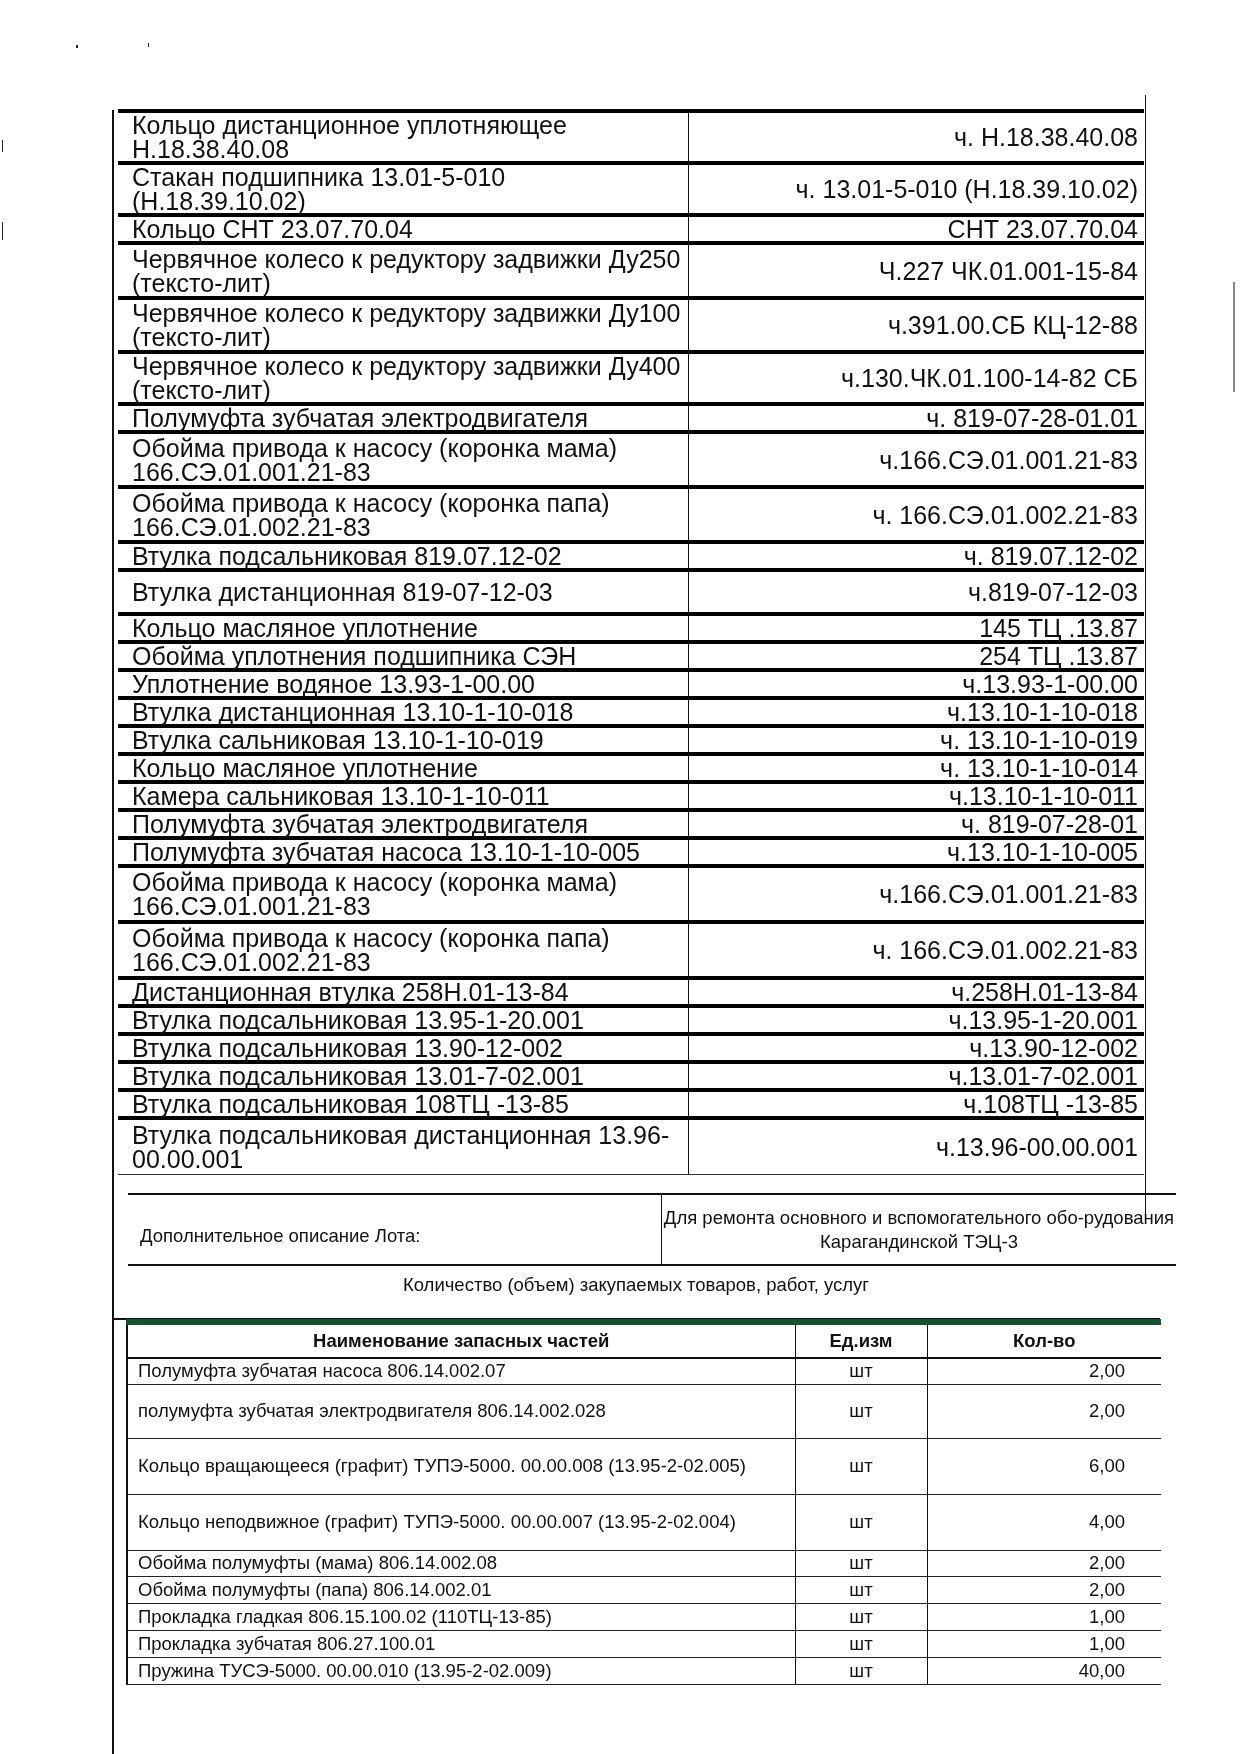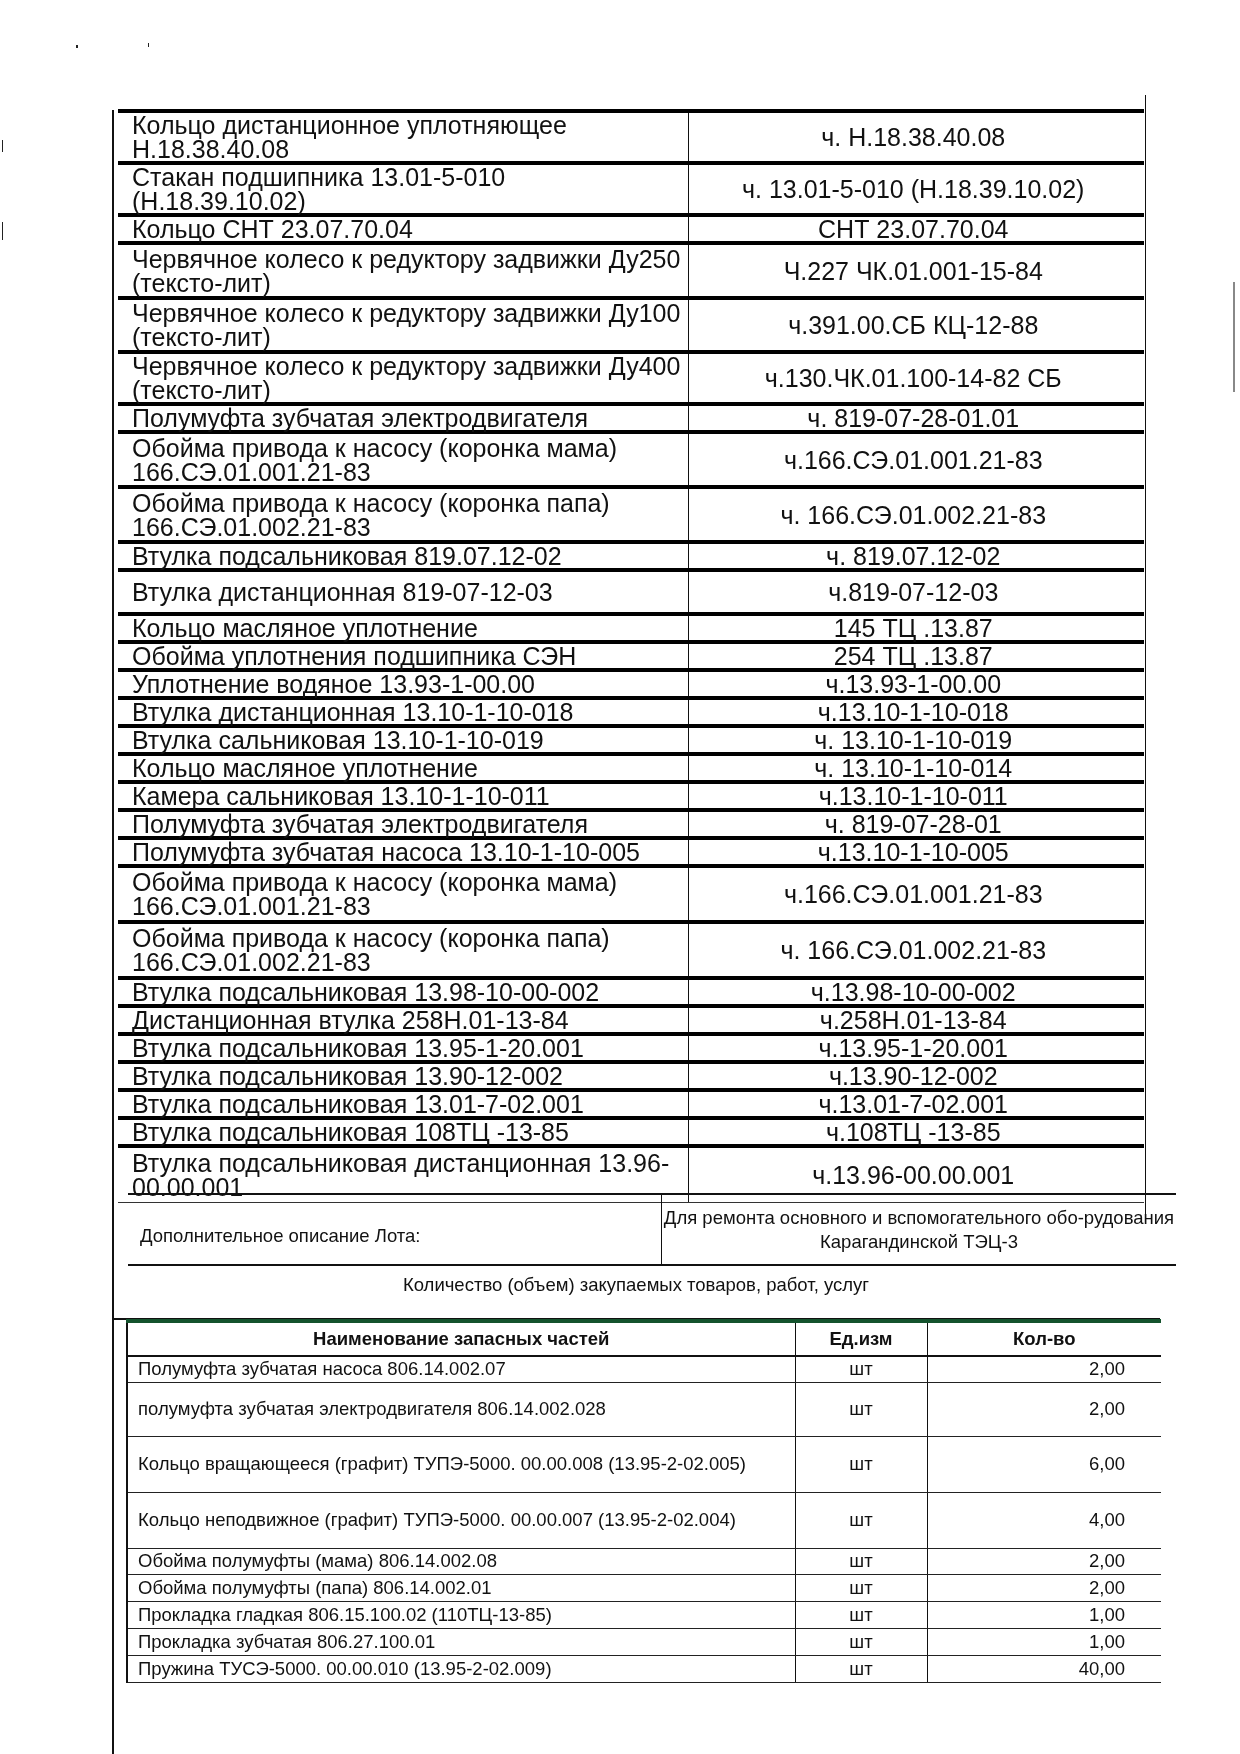--- a/index.html
+++ b/index.html
@@ -26,21 +26,21 @@
   .parts {
     position: absolute; left: 118px; top: 109px; width: 1026px;
     border-collapse: collapse; table-layout: fixed;
   }
   .parts td {
     border-top: 4px solid #000000; border-bottom: 1px solid #333;
     font-size: 25px; line-height: 24px; padding: 0 6px 0 14px;
     vertical-align: middle;
   }
   .parts td.code {
-    border-left: 1.5px solid #111; text-align: center; padding-left: 0; margin-top: 7px;
+    border-left: 1.5px solid #111; text-align: right; padding-left: 0; margin-top: 7px;
   }
   .parts col.c1 { width: 570px; }
   .parts col.c2 { width: 456px; }
 
   
   .desc {
     position: absolute; left: 128px; top: 1193px; width: 1048px;
     border-collapse: collapse; table-layout: fixed;
   }
   .desc td {
@@ -60,21 +60,21 @@
   .qty {
     position: absolute; left: 126px; top: 1319px; width: 1034px;
     border-collapse: collapse; table-layout: fixed;
     border-left: 2px solid #111;
   }
   .qty col.q1 { width: 668px; }
   .qty col.q2 { width: 132px; }
   .qty col.q3 { width: 234px; }
   .qty th {
     font-size: 18.5px; font-weight: bold; height: 30px; line-height: 26px;
-    border-bottom: 2px solid #111; border-top: 4px solid #14532d;
+    border-bottom: 2px solid #111; border-top: 6px solid #14532d;
   }
   .qty th.unit, .qty td.unit { border-left: 1.5px solid #111; text-align: center; }
   .qty th.amount, .qty td.amount { border-left: 1.5px solid #111; }
   .qty th.amount { text-align: center; }
   .qty td.amount { text-align: right; padding-right: 36px; }
   .qty td {
     font-size: 18.5px; line-height: 24px; padding: 0 6px 0 10px;
     border-bottom: 1.5px solid #222; vertical-align: middle;
   }
   .qty td.unit { padding: 0; }
@@ -179,24 +179,20 @@
           <td>Полумуфта зубчатая насоса 13.10-1-10-005</td>
           <td class="code">ч.13.10-1-10-005</td>
         </tr>
         <tr style="height: 56px;">
           <td>Обойма привода к насосу (коронка мама) 166.СЭ.01.001.21-83</td>
           <td class="code">ч.166.СЭ.01.001.21-83</td>
         </tr>
         <tr style="height: 56px;">
           <td>Обойма привода к насосу (коронка папа) 166.СЭ.01.002.21-83</td>
           <td class="code">ч. 166.СЭ.01.002.21-83</td>
-        </tr>
-        <tr style="height: 28px;">
-          <td>Втулка подсальниковая 13.98-10-00-002</td>
-          <td class="code">ч.13.98-10-00-002</td>
         </tr>
         <tr style="height: 28px;">
           <td>Дистанционная втулка 258Н.01-13-84</td>
           <td class="code">ч.258Н.01-13-84</td>
         </tr>
         <tr style="height: 28px;">
           <td>Втулка подсальниковая 13.95-1-20.001</td>
           <td class="code">ч.13.95-1-20.001</td>
         </tr>
         <tr style="height: 28px;">

